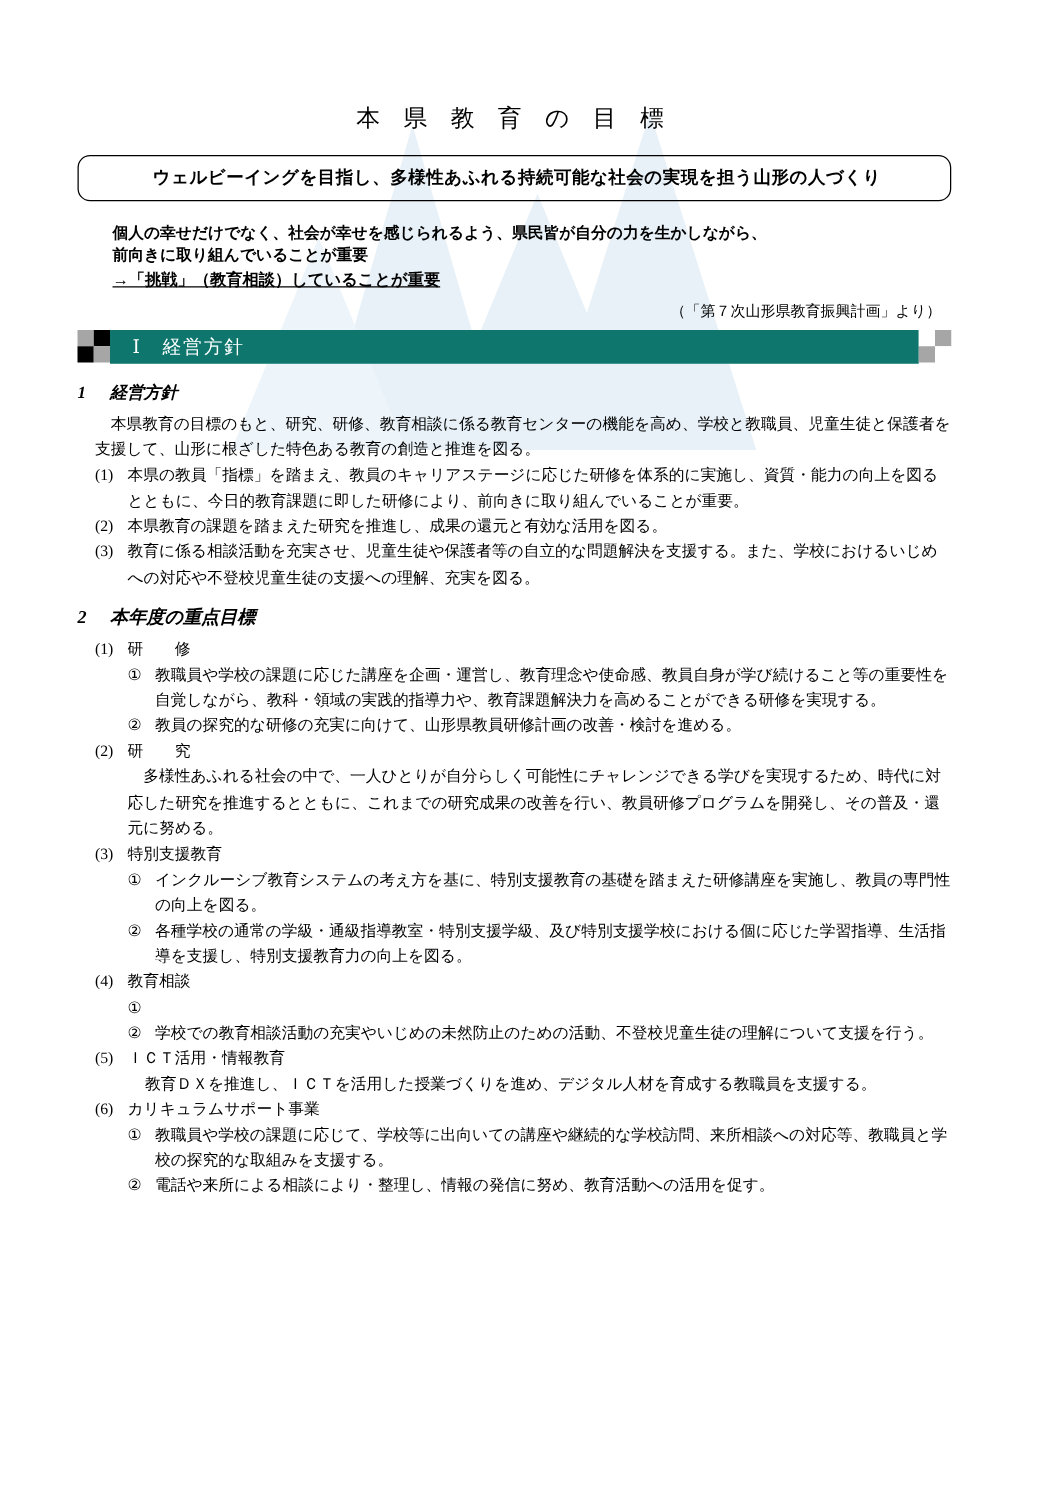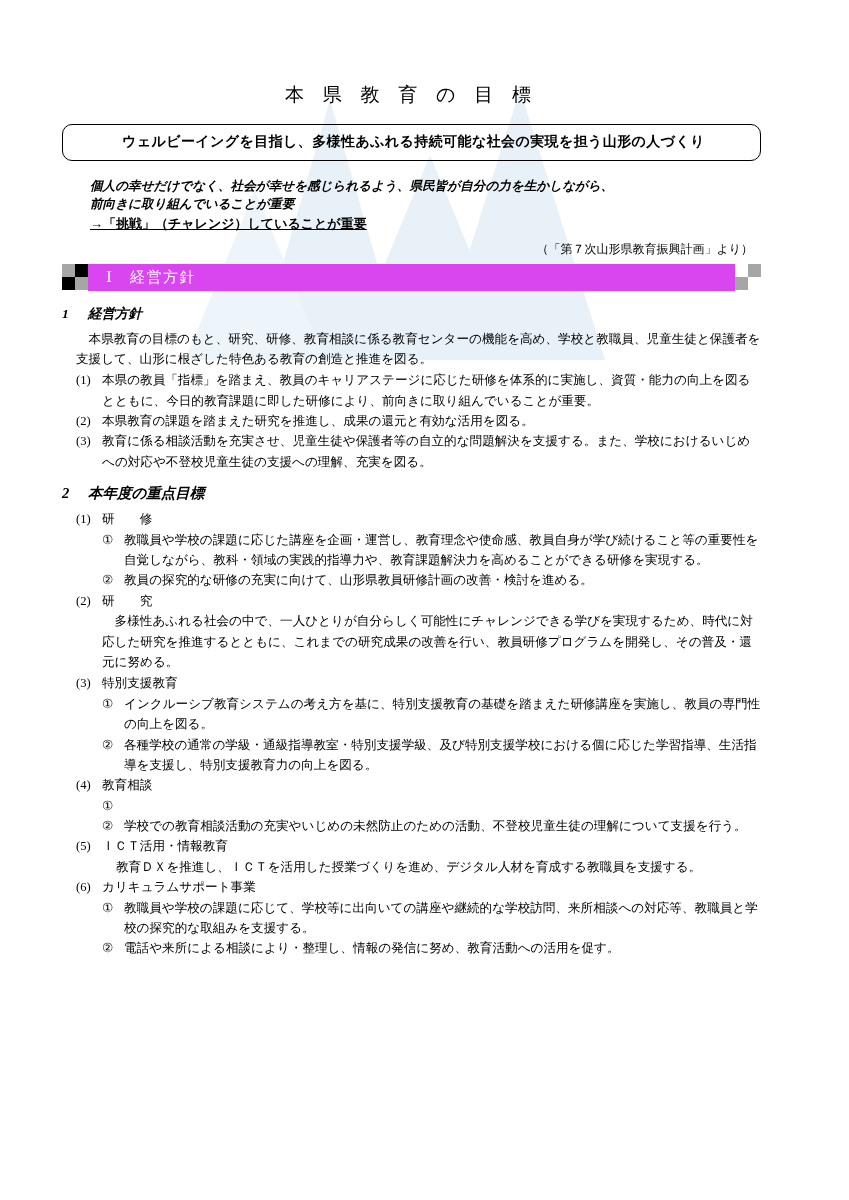--- a/index.html
+++ b/index.html
@@ -56,21 +56,20 @@
   .wb-head {
     font-size: 14px;
     font-weight: bold;
     margin: 0 0 4px 4px;
   }
   .wb-body {
     font-size: 12.6px;
     font-weight: bold;
     line-height: 1.45;
     margin-left: 28px;
-    font-style: italic;
   }
   .wb-arrow {
     font-size: 13px;
     font-weight: bold;
     margin-left: 28px;
     margin-top: 1px;
   }
   .wb-arrow u {
     text-decoration: underline;
   }
@@ -92,21 +91,21 @@
   }
   .band .left-squares, .band .right-squares {
     display: grid;
     grid-template-columns: 13px 13px;
     grid-template-rows: 13.5px 13.5px;
     width: 26px;
     height: 27px;
   }
   .band .bar {
     flex: 1;
-    background: #d946ef;
+    background: #0f766e;
     color: #fff;
     display: flex;
     align-items: center;
     font-size: 15px;
     letter-spacing: 1.5px;
     padding-left: 18px;
     font-weight: normal;
   }
   .sq.b { background: #000; }
   .sq.g { background: #a6a6a6; }
@@ -192,21 +191,21 @@
 
     <div class="doc-title">本 県 教 育 の 目 標</div>
 
     <div class="goal-box">ウェルビーイングを目指し、多様性あふれる持続可能な社会の実現を担う山形の人づくり</div>
 
     <div class="wb-body">
       <div>個人の幸せだけでなく、社会が幸せを感じられるよう、県民皆が自分の力を生かしながら、</div>
       <div>前向きに取り組んでいることが重要</div>
     </div>
     <div class="wb-arrow">
-      <u>→「挑戦」（チャレンジ）していることが重要</u>
+      <u>→「挑戦」（教育相談）していることが重要</u>
     </div>
 
     <div class="source">（「第７次山形県教育振興計画」より）</div>
 
     <div class="band">
       <div class="left-squares">
         <div class="sq g"></div>
           <div class="sq b"></div>
         <div class="sq b"></div>
           <div class="sq g"></div>

